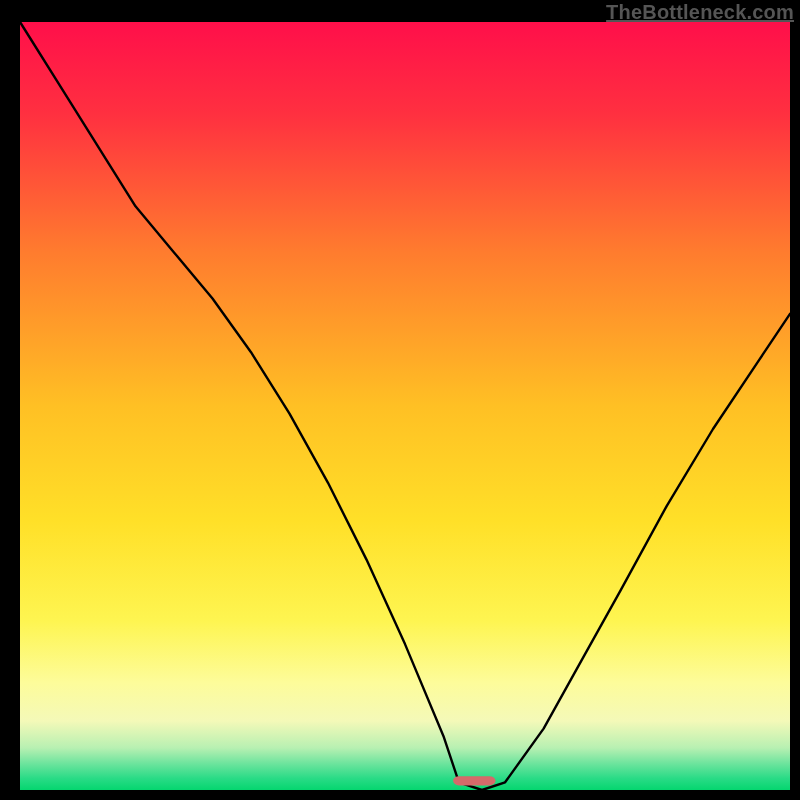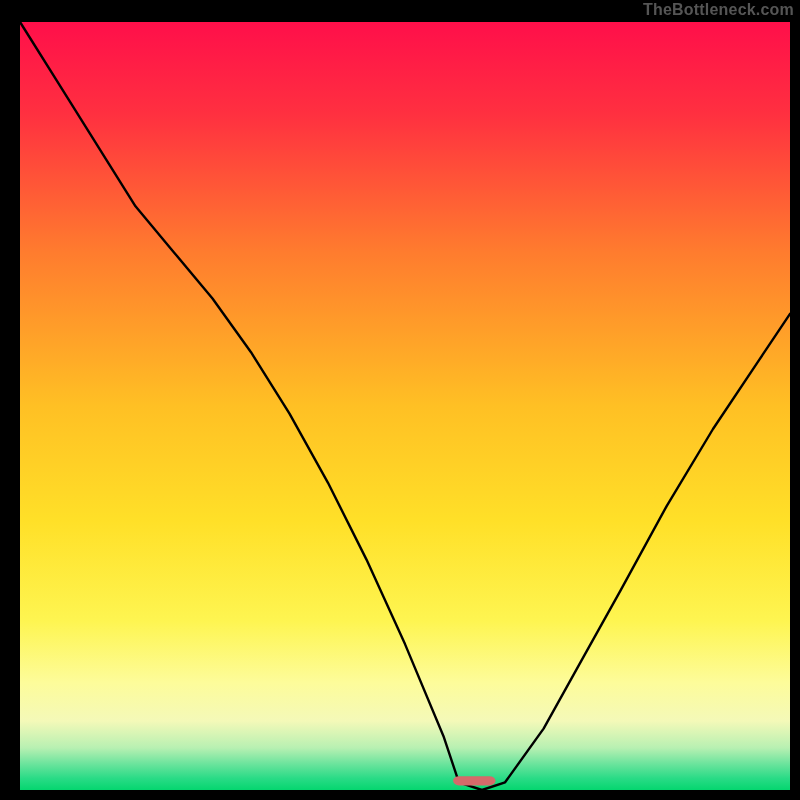--- a/index.html
+++ b/index.html
@@ -30,25 +30,26 @@
     top: 22px;
     width: 770px;
     height: 768px;
     overflow: visible;
   }
   .watermark {
     position: absolute;
     top: 1px;
     right: 6px;
     font-family: Arial, Helvetica, sans-serif;
-    font-size: 16px;
+    font-size: 20px;
     font-weight: bold;
     color: #555;
     letter-spacing: 0.2px;
     user-select: none;
+    text-decoration: underline;
   }
 </style>
 </head>
 <body>
 
 <div class="stage">
 
   <div class="watermark">TheBottleneck.com</div>
 
   <div class="plot" id="plot" style="background: linear-gradient(rgb(255, 15, 74) 0%, rgb(255, 48, 64) 12%, rgb(255, 124, 46) 30%, rgb(255, 192, 36) 50%, rgb(255, 224, 40) 65%, rgb(254, 245, 81) 78%, rgb(253, 252, 154) 86%, rgb(244, 249, 184) 91%, rgb(184, 240, 178) 94.5%, rgb(111, 228, 158) 96.5%, rgb(41, 219, 134) 98.5%, rgb(5, 214, 111) 100%);"></div>

